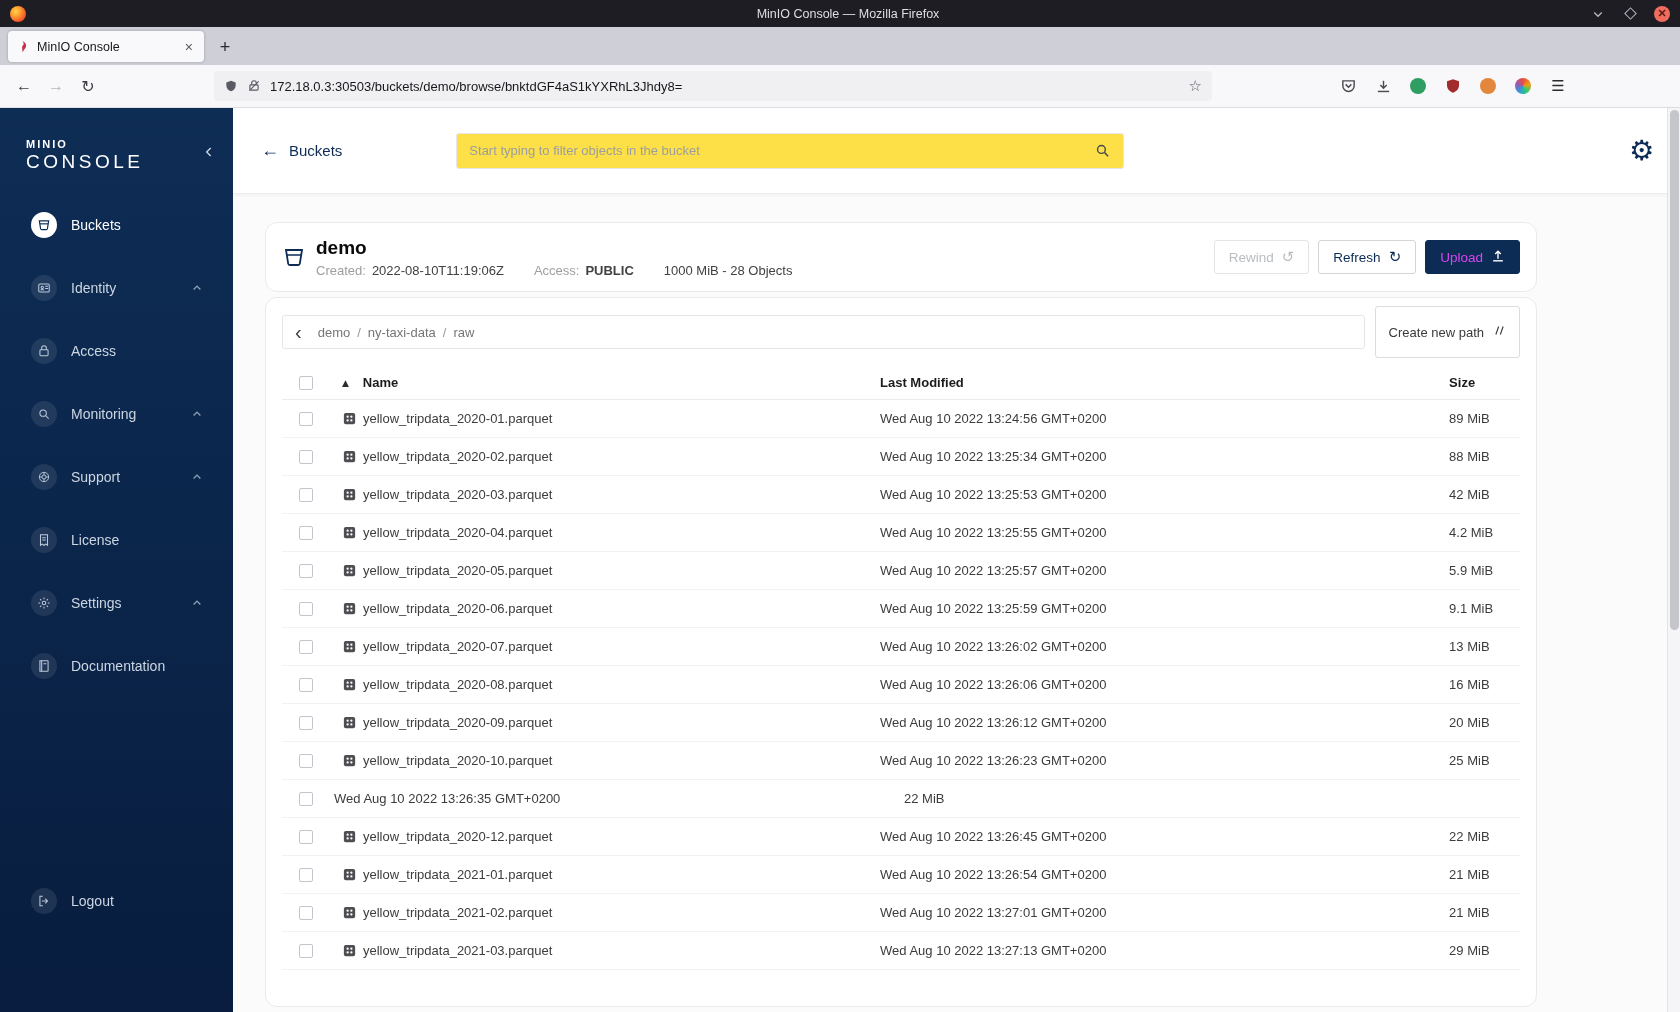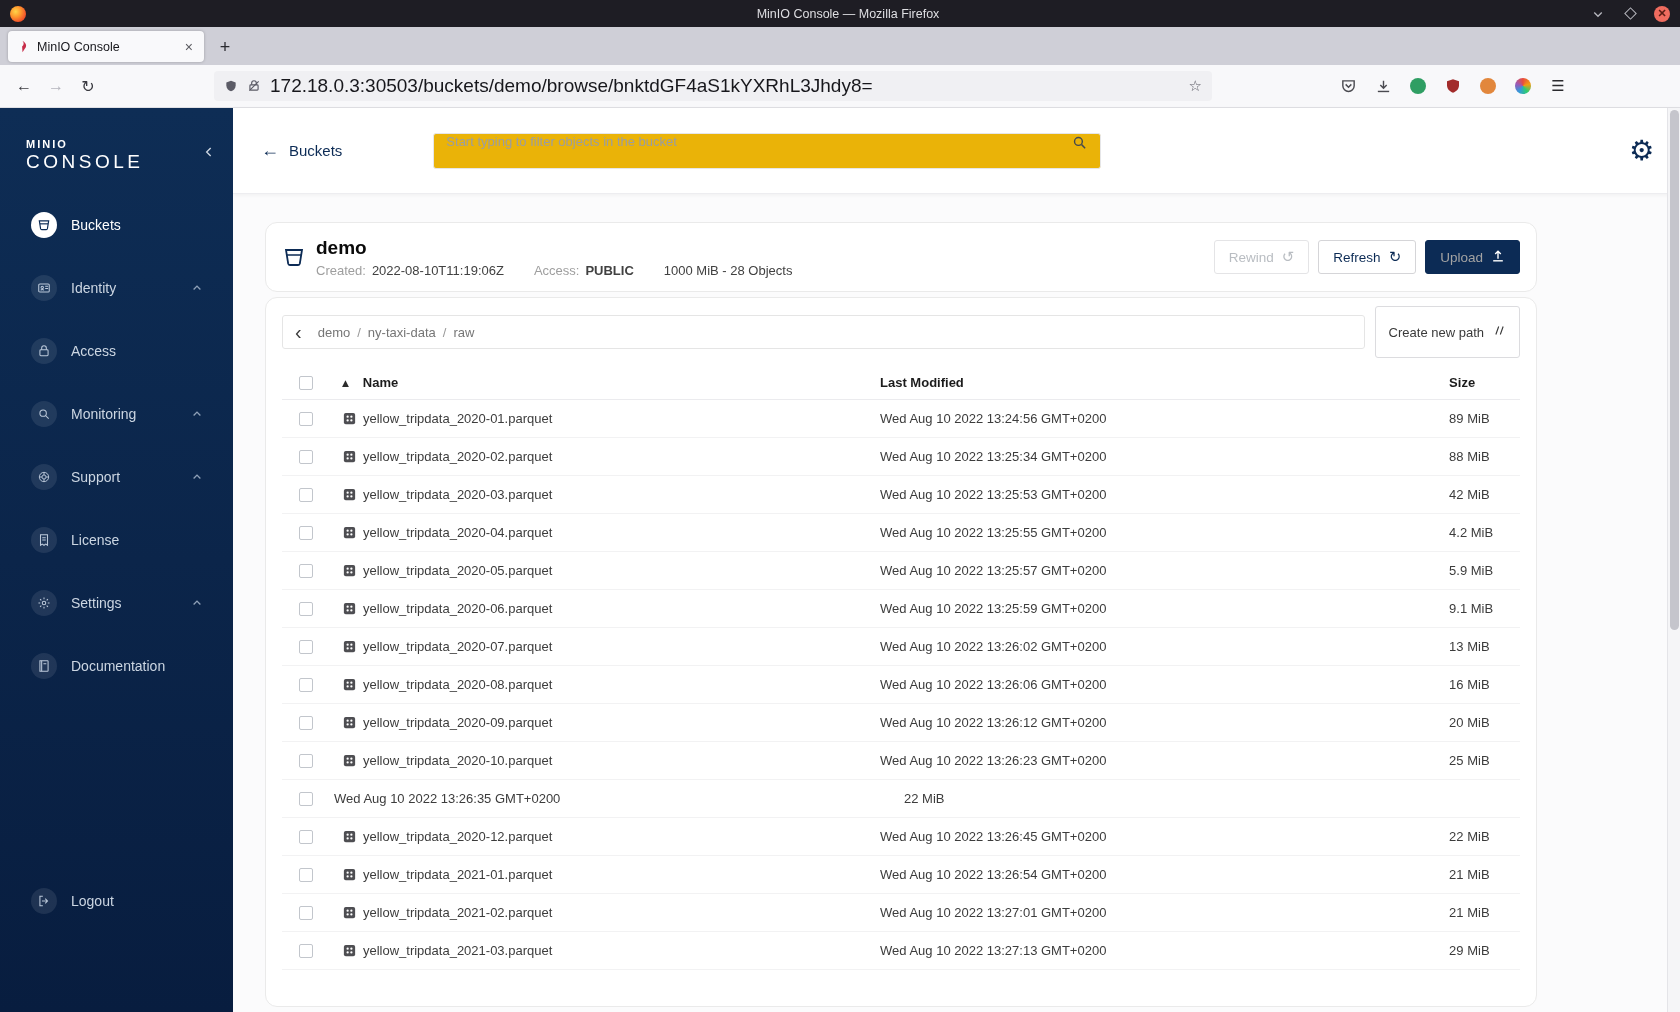--- a/index.html
+++ b/index.html
@@ -19,21 +19,21 @@
   .tab { width:196px; height:31px; margin-bottom:3px; background:#f9f9fb; border-radius:4px; display:flex; align-items:center; padding:0 8px; box-shadow:0 0 3px rgba(0,0,0,.25); }
   .tab-title { font-size:12.5px; color:#17171c; margin-left:8px; flex:1; white-space:nowrap; overflow:hidden; }
   .tab-close { color:#5a5a60; font-size:14px; padding:0 3px; }
   .newtab { width:30px; height:30px; margin:0 0 3px 6px; display:flex; align-items:center; justify-content:center; font-size:18px; color:#2b2b30; border-radius:4px; }
 
   .navbar { height:43px; background:#f8f8fa; border-bottom:1px solid #e0e0e4; display:flex; align-items:center; padding:0 112px 0 10px; }
   .navbtn { width:28px; height:28px; display:flex; align-items:center; justify-content:center; color:#3a3a40; font-size:16px; border-radius:4px; margin-right:4px; }
   .navbtn.disabled { color:#b4b4bc; }
   .urlbar { width:998px; height:30px; background:#f0f0f3; border-radius:4px; display:flex; align-items:center; padding:0 10px; margin-left:108px; }
   .urlbar .uicon { display:flex; align-items:center; margin-right:9px; }
-  .url-text { font-size:19px; color:#17171c; flex:1; white-space:nowrap; overflow:hidden; }
+  .url-text { font-size:13px; color:#17171c; flex:1; white-space:nowrap; overflow:hidden; }
   .url-star { color:#5b5b66; font-size:15px; margin-left:8px; }
   .toolbar-icons { margin-left:auto; display:flex; align-items:center; gap:15px; }
   .tool-ico { width:20px; height:20px; display:flex; align-items:center; justify-content:center; }
   .dot-ext { width:16px; height:16px; border-radius:50%; }
   .pinwheel { width:16px; height:16px; border-radius:50%; background:conic-gradient(#e84c3d,#f39c12,#2ecc71,#3498db,#9b59b6,#e84c3d); }
   .hamburger { font-size:15px; color:#2a2a2e; }
 
   
   .app { display:flex; height:904px; position:relative; }
 
@@ -51,21 +51,21 @@
   .side-item.active .side-ico { background:#ffffff; color:#0c2b55; }
   .side-item.active .side-label { color:#ffffff; }
   .chev { margin-left:auto; margin-right:30px; color:#8fa1b8; }
   .logout-item { position:absolute; bottom:80px; left:0; right:0; }
 
   
   .main { flex:1; display:flex; flex-direction:column; background:#fbfbfc; }
   .page-header { height:86px; background:#ffffff; border-bottom:1px solid #ededf0; box-shadow:0 1px 4px rgba(0,0,0,.05); display:flex; align-items:center; padding:0 12px 0 28px; }
   .back-link { display:flex; align-items:center; gap:10px; color:#0c2b55; font-size:15px; cursor:pointer; }
   .back-arrow { font-size:18px; color:#0c2b55; }
-  .search-box { width:668px; height:36px; margin-left:91px; border:1px solid #e6e6e8; border-radius:3px; background:#eab308; display:flex; align-items:flex-start; padding:0 12px; }
+  .search-box { width:668px; height:36px; margin-left:114px; border:1px solid #e6e6e8; border-radius:3px; background:#fde047; display:flex; align-items:center; padding:0 12px; }
   .search-box input { flex:1; border:none; outline:none; font-size:13px; color:#33373c; font-family:"Liberation Sans",sans-serif; background:transparent; }
   .search-box input::placeholder { color:#9a9da1; }
   .search-mag { color:#43494f; display:flex; }
   .header-gear { margin-left:auto; font-size:28px; color:#0c2b55; line-height:1; cursor:pointer; padding-right:14px; }
 
   .content { flex:1; padding:28px 0 0 32px; }
   .card { width:1272px; background:#fff; border:1px solid #eaeaea; border-radius:12px; }
 
   
   .bucket-card { height:70px; display:flex; align-items:center; padding:0 16px; }
@@ -74,21 +74,21 @@
   .bucket-name { font-size:19px; font-weight:bold; color:#0a0a0a; }
   .bucket-meta { display:flex; align-items:center; gap:6px; font-size:13px; }
   .meta-label { color:#9e9e9e; }
   .meta-value { color:#414141; }
   .meta-strong { font-weight:bold; }
   .meta-gap { width:18px; }
   .bucket-actions { margin-left:auto; display:flex; align-items:center; gap:9px; }
   .btn { height:34px; border-radius:3px; font-size:13.5px; padding:0 14px; display:inline-flex; align-items:center; gap:8px; background:#fff; cursor:pointer; font-family:"Liberation Sans",sans-serif; }
   .btn-disabled { border:1px solid #e4e4e6; color:#b9bdc2; cursor:default; }
   .btn-outline { border:1px solid #d5d5d8; color:#0c2b55;align-items:center; }
-  .btn-primary { border:1px solid #0c2b55; background:#0c2b55; color:#a3a3a3; }
+  .btn-primary { border:1px solid #0c2b55; background:#0c2b55; color:#d946ef; }
   .btn .bicon { font-size:15px; line-height:1; }
 
   
   .browse-card { margin-top:5px; height:710px; padding:8px 16px 0; overflow:hidden; }
   .path-row { display:flex; align-items:center; gap:10px; }
   .pathbar { flex:1; height:34px; border:1px solid #e5e5e5; border-radius:3px; display:flex; align-items:center; padding:0 12px; background:#fff; }
   .path-back { font-size:20px; color:#3c3c3c; margin-right:16px; line-height:1; cursor:pointer; }
   .crumbs { font-size:13px; color:#767676; display:flex; gap:7px; align-items:center; }
   .crumb { cursor:pointer; }
   .crumb-sep { color:#999; }

